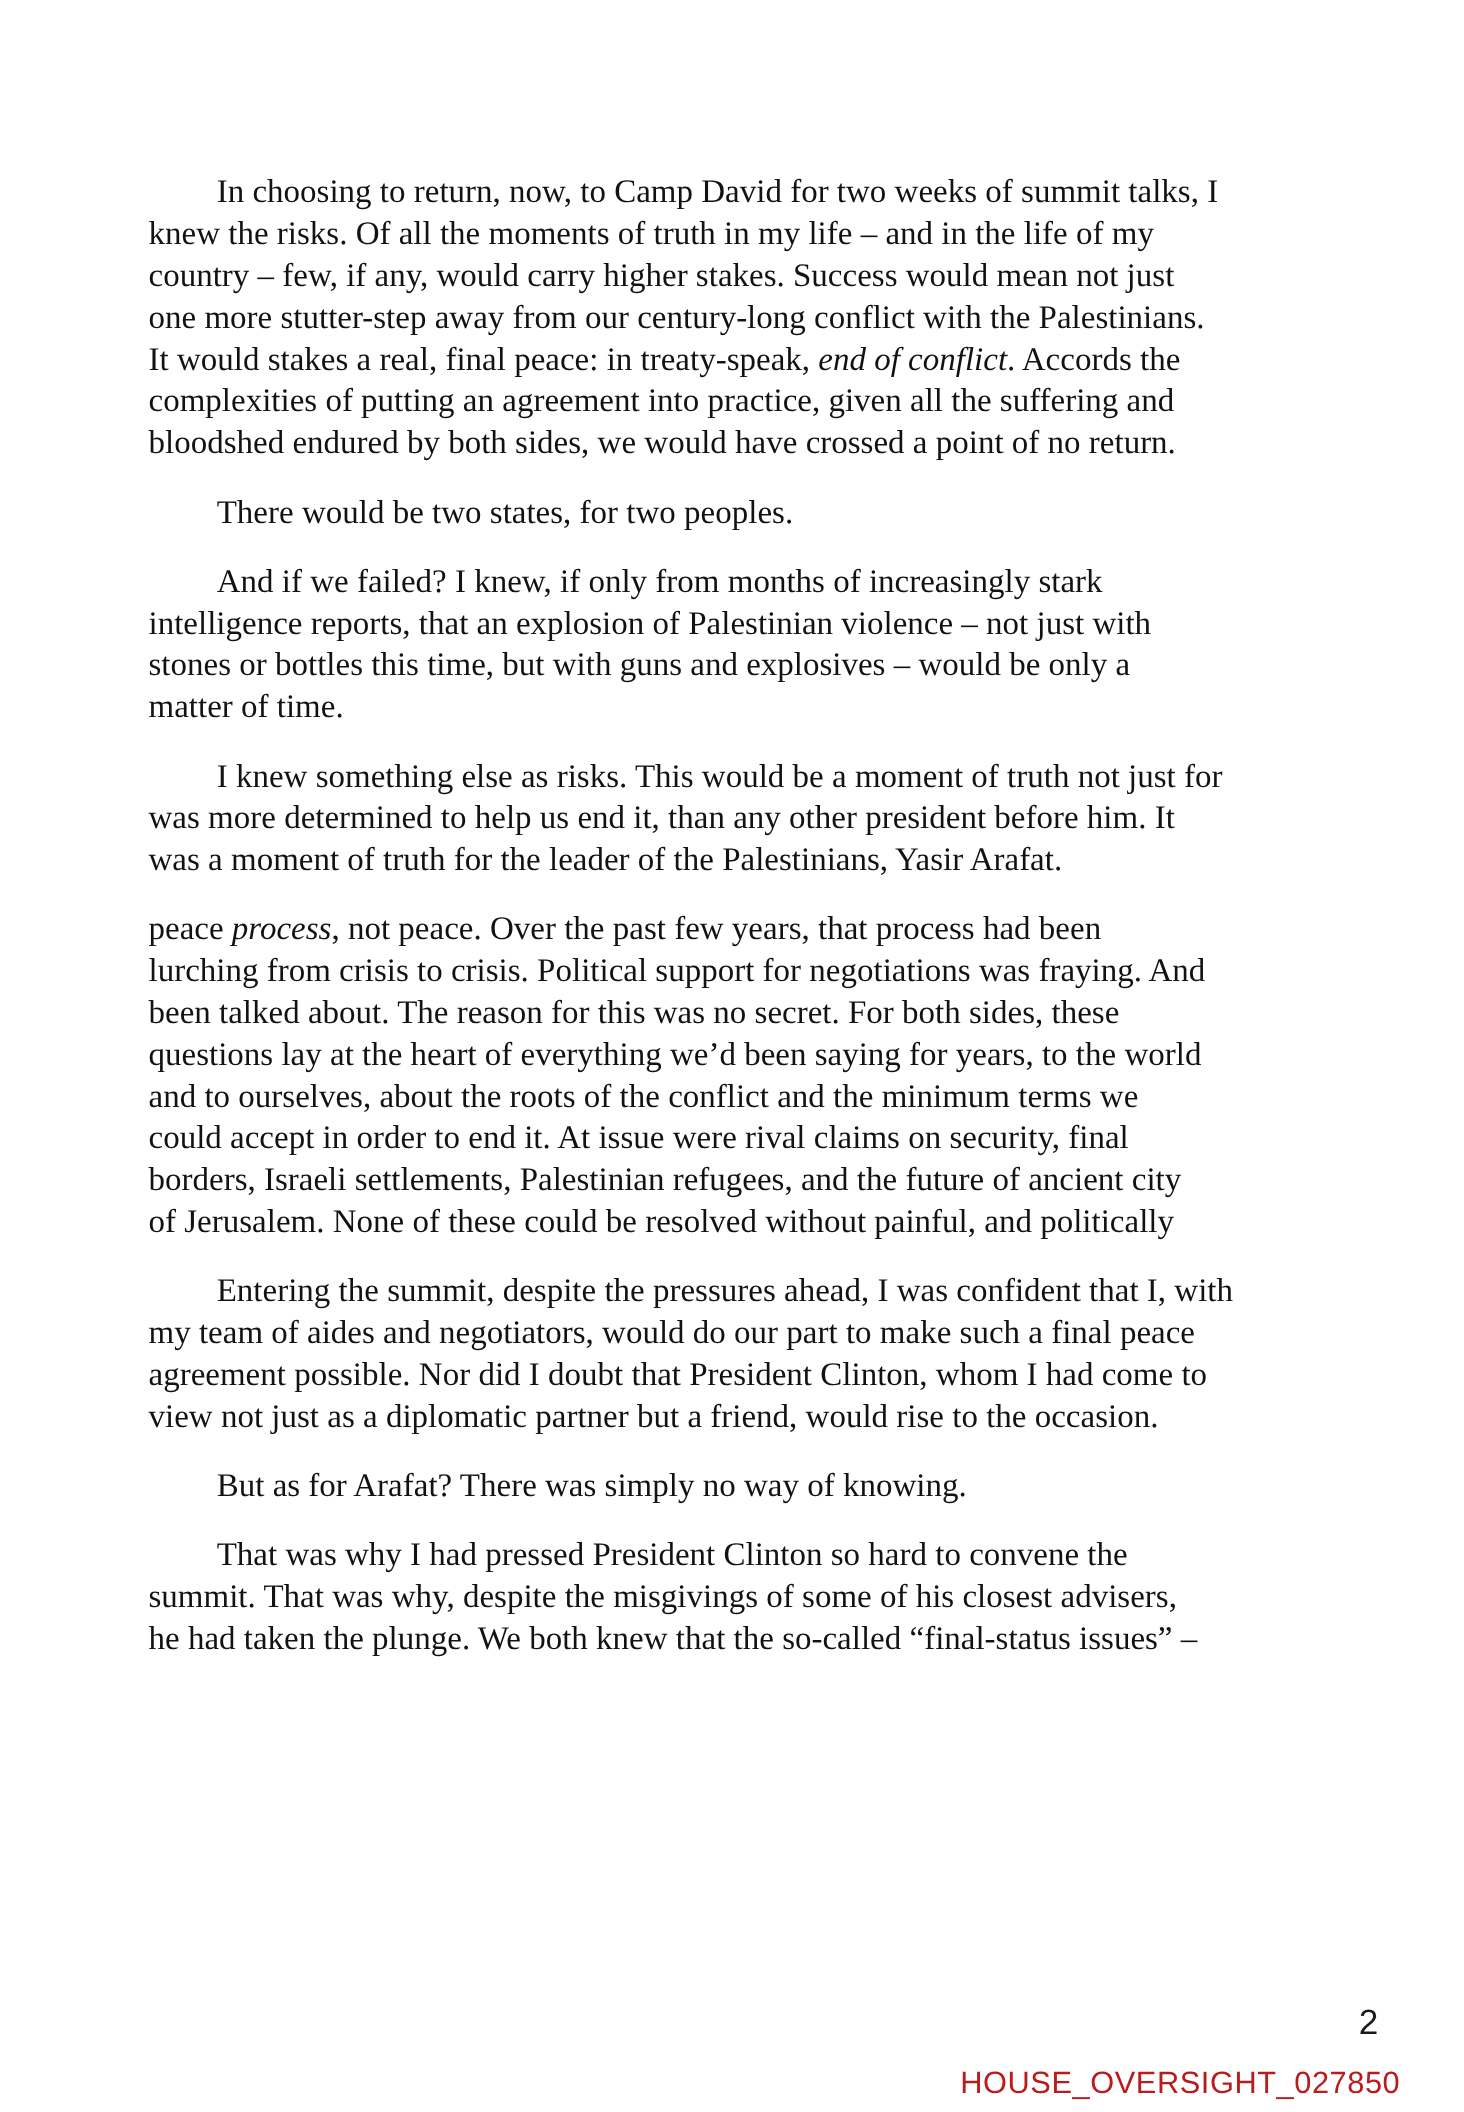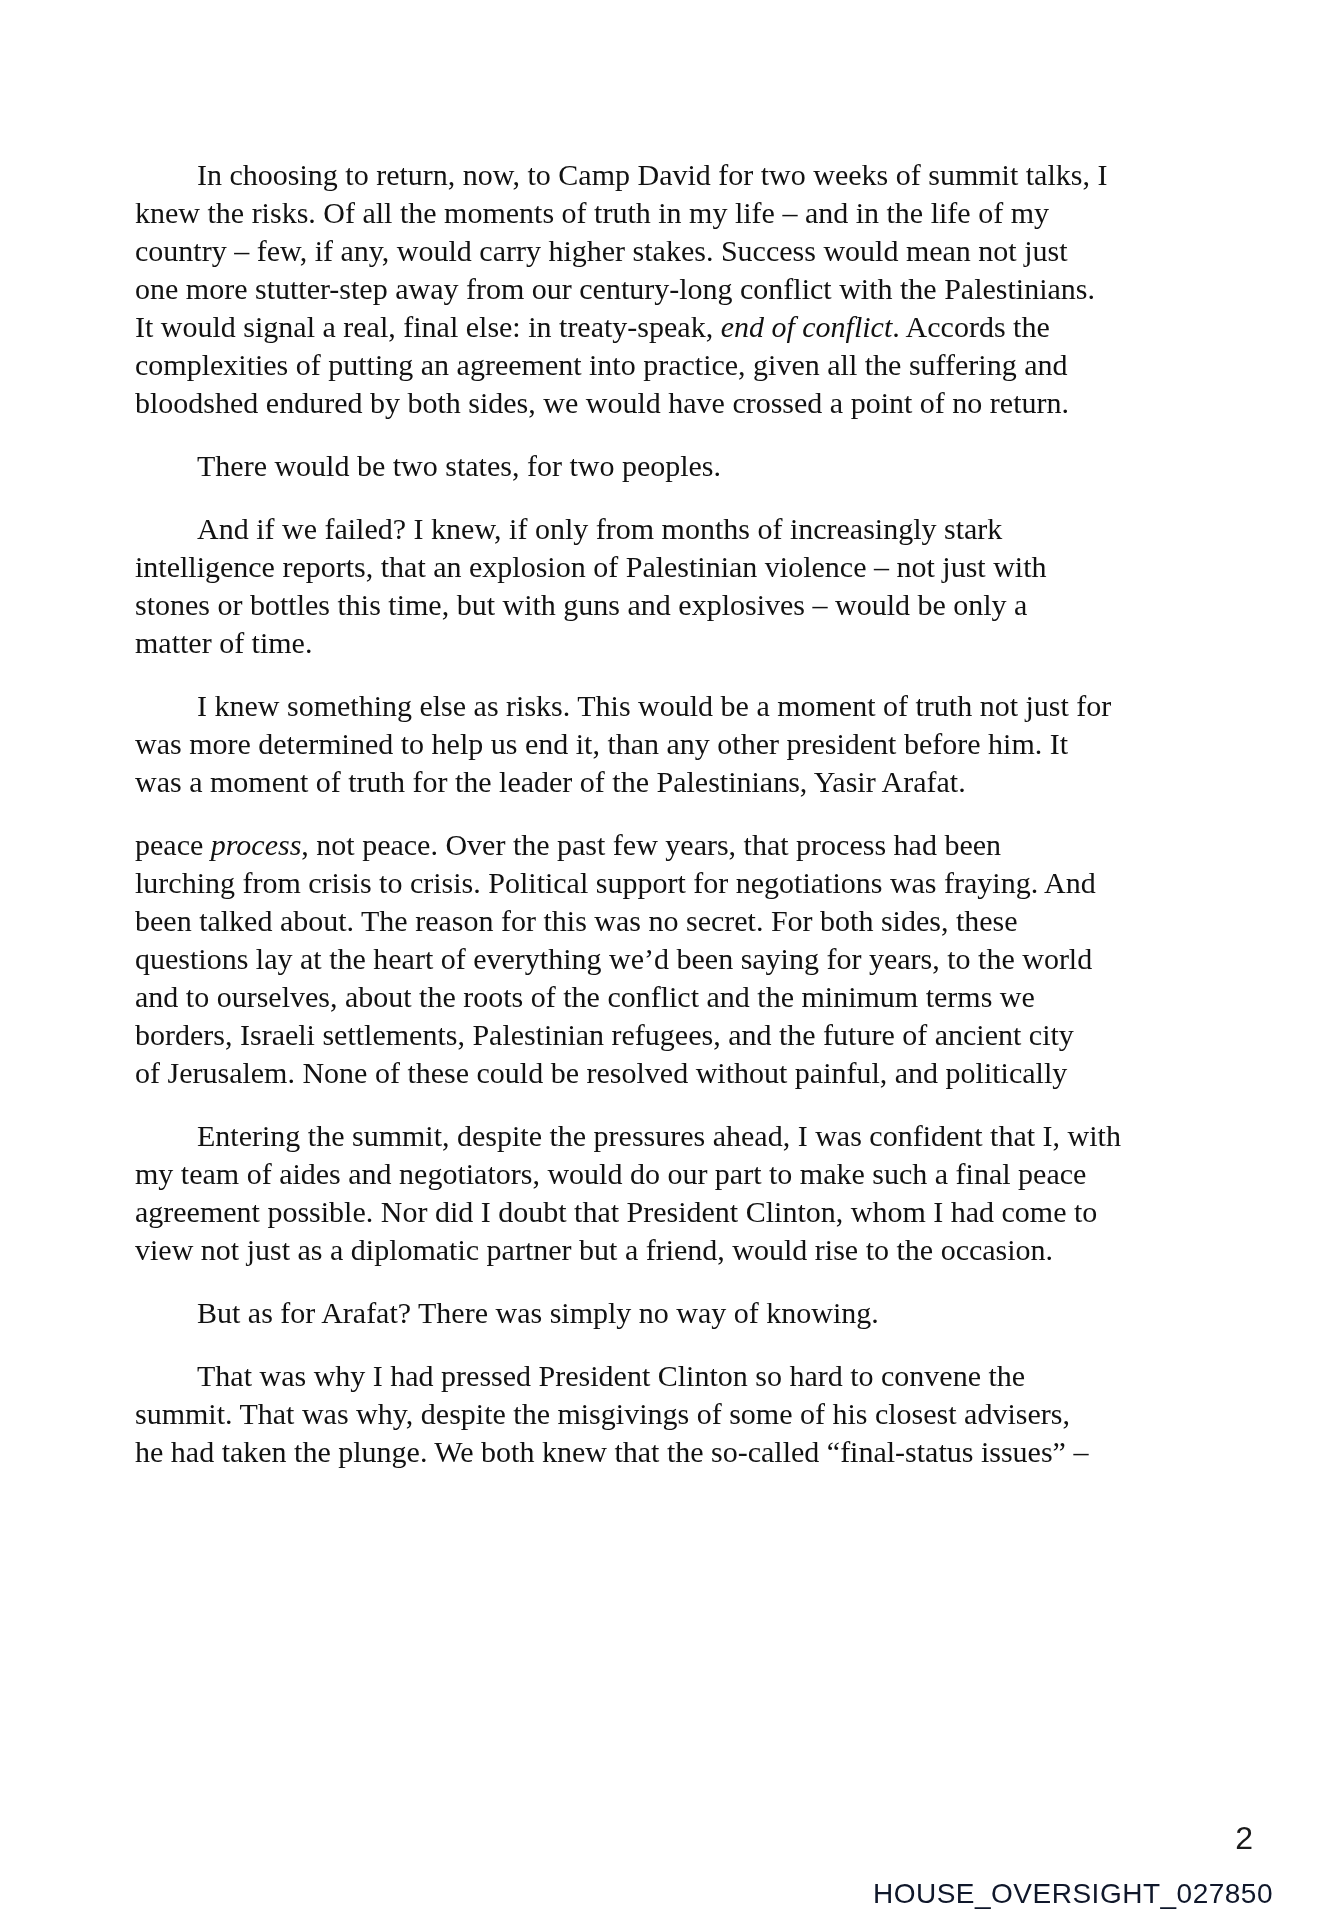--- a/index.html
+++ b/index.html
@@ -46,35 +46,35 @@
     color: #1a1a1a;
   }
   .bates {
     position: absolute;
     top: 1878px;
     right: 58px;
     font-family: "Liberation Sans", sans-serif;
     font-size: 28px;
     line-height: 32px;
     letter-spacing: 0.5px;
-    color: #0f172a;
+    color: #b91c1c;
   }
 </style>
 </head>
 <body>
 
 <div class="page">
   <div class="text-block">
 
     <div class="para">
       <div class="line indent">In choosing to return, now, to Camp David for two weeks of summit talks, I</div>
       <div class="line">knew the risks. Of all the moments of truth in my life – and in the life of my</div>
       <div class="line">country – few, if any, would carry higher stakes. Success would mean not just</div>
       <div class="line">one more stutter-step away from our century-long conflict with the Palestinians.</div>
-      <div class="line"><span>It would signal a real, final else: in treaty-speak, </span><i>end of conflict</i><span>. Accords the</span></div>
+      <div class="line"><span>It would stakes a real, final peace: in treaty-speak, </span><i>end of conflict</i><span>. Accords the</span></div>
       <div class="line">complexities of putting an agreement into practice, given all the suffering and</div>
       <div class="line">bloodshed endured by both sides, we would have crossed a point of no return.</div>
     </div>
 
     <div class="para">
       <div class="line indent">There would be two states, for two peoples.</div>
     </div>
 
     <div class="para">
       <div class="line indent">And if we failed? I knew, if only from months of increasingly stark</div>
@@ -88,20 +88,21 @@
       <div class="line">was more determined to help us end it, than any other president before him. It</div>
       <div class="line">was a moment of truth for the leader of the Palestinians, Yasir Arafat.</div>
     </div>
 
     <div class="para">
       <div class="line"><span>peace </span><i>process</i><span>, not peace. Over the past few years, that process had been</span></div>
       <div class="line">lurching from crisis to crisis. Political support for negotiations was fraying. And</div>
       <div class="line">been talked about. The reason for this was no secret. For both sides, these</div>
       <div class="line">questions lay at the heart of everything we’d been saying for years, to the world</div>
       <div class="line">and to ourselves, about the roots of the conflict and the minimum terms we</div>
+      <div class="line">could accept in order to end it. At issue were rival claims on security, final</div>
       <div class="line">borders, Israeli settlements, Palestinian refugees, and the future of ancient city</div>
       <div class="line">of Jerusalem. None of these could be resolved without painful, and politically</div>
     </div>
 
     <div class="para">
       <div class="line indent">Entering the summit, despite the pressures ahead, I was confident that I, with</div>
       <div class="line">my team of aides and negotiators, would do our part to make such a final peace</div>
       <div class="line">agreement possible. Nor did I doubt that President Clinton, whom I had come to</div>
       <div class="line">view not just as a diplomatic partner but a friend, would rise to the occasion.</div>
     </div>

